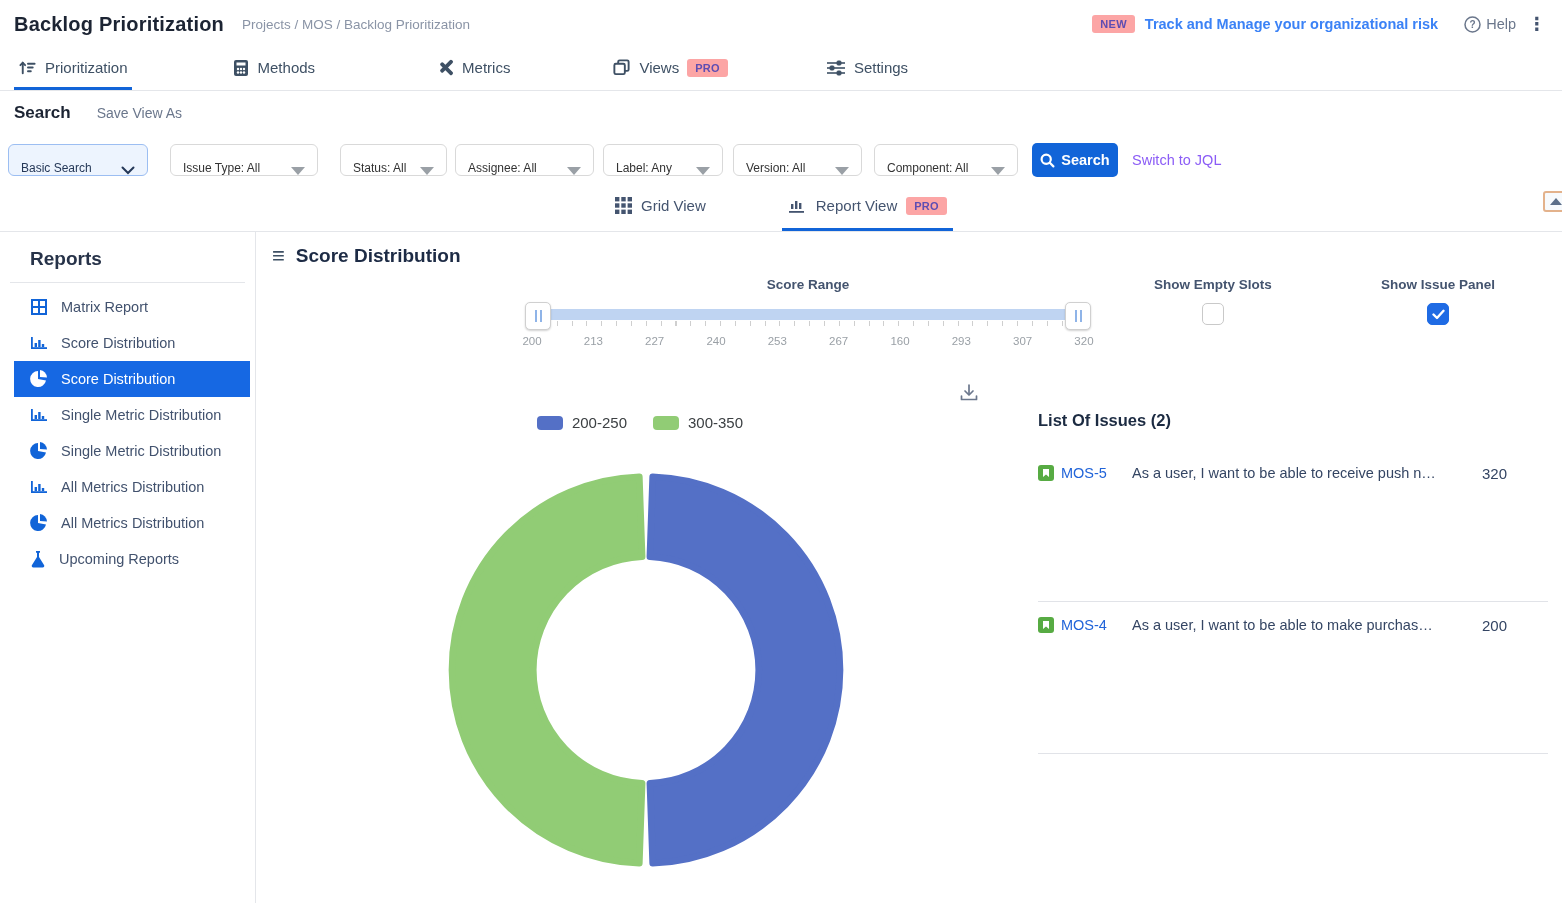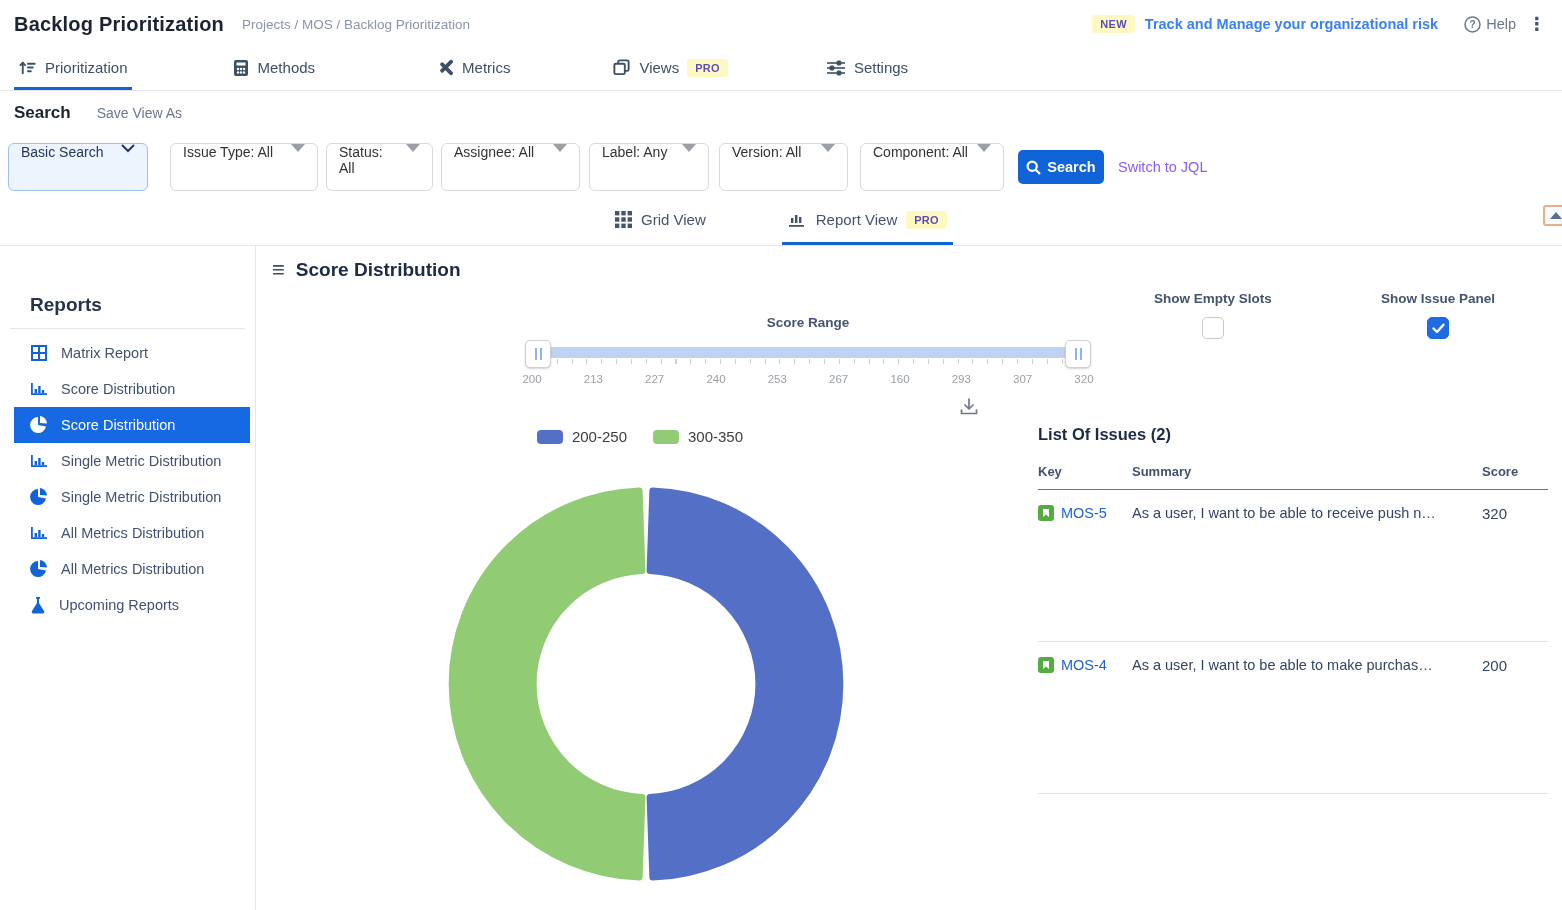--- a/index.html
+++ b/index.html
@@ -5,21 +5,21 @@
   * { margin:0; padding:0; box-sizing:border-box; }
   html,body { background:#fff; }
   body { font-family:"Liberation Sans","DejaVu Sans",sans-serif; color:#253858; }
   .app { width:1562px; height:910px; position:relative; overflow:hidden; background:#fff;border-radius:16px; }
 
   
   .topbar { height:48px; display:flex; align-items:center; padding:0 14px; }
   .app-title { font-size:20px; font-weight:700; color:#1c2433; letter-spacing:.2px; }
   .breadcrumb { font-size:13.5px; color:#8a94a6; margin-left:18px; }
   .topbar-right { margin-left:auto; display:flex; align-items:center; gap:10px; }
-  .badge { background:#fef9c3; color:#5e4db2; font-size:11px; font-weight:700; padding:3px 8px; border-radius:3px; letter-spacing:.3px; }
+  .badge { background:#fca5a5; color:#5e4db2; font-size:11px; font-weight:700; padding:3px 8px; border-radius:3px; letter-spacing:.3px; }
   .promo-text { font-size:14.5px; font-weight:700; color:#3b82f6; margin-right:16px; }
   .help { display:flex; align-items:center; gap:5px; color:#6b778c; font-size:14.5px; cursor:pointer; }
   .kebab { color:#44546f; font-size:18px; font-weight:700; line-height:1; padding:0 2px; cursor:pointer; letter-spacing:0; }
 
   
   .tabbar { height:43px; display:flex; align-items:stretch; border-bottom:1px solid #e4e6ea; }
   .tab { display:flex; align-items:center; gap:8px; font-size:15px; color:#3e5064; font-weight:500; cursor:pointer; padding:0 4px; border-bottom:3px solid transparent; }
   .tab svg { flex:0 0 auto; }
   .tab.active { border-bottom:3px solid #1164d8; }
   .t-prior { margin-left:14px; }
@@ -27,60 +27,60 @@
   .t-metrics { margin-left:112px; }
   .t-views { margin-left:94px; }
   .t-settings { margin-left:90px; }
 
   
   .search-section { padding:12px 14px 0 14px; }
   .search-head { display:flex; align-items:baseline; gap:26px; }
   .search-title { font-size:17px; font-weight:700; color:#1c2433; }
   .save-view { font-size:14px; color:#6b778c; cursor:pointer; }
   .filter-row { display:flex; align-items:center; margin-top:20px; margin-left:-6px; }
-  .pill { height:48px; display:flex; align-items:flex-start; justify-content:space-between; border:1px solid #d9d9d9; border-radius:6px; background:#fff; font-size:14px; color:#333; padding:0 12px; cursor:pointer; }
+  .pill { height:32px; display:flex; align-items:flex-end; justify-content:space-between; border:1px solid #d9d9d9; border-radius:6px; background:#fff; font-size:12px; color:#333; padding:0 12px; cursor:pointer; }
   .basic-search { width:140px; background:#edf4fe; border:1px solid #9cbef2; color:#253858; margin-right:22px; }
-  .f-issue { width:148px; margin-right:8px; }
+  .f-issue { width:148px; margin-right:22px; }
   .f-status { width:107px; margin-right:8px; }
   .f-assignee { width:139px; margin-right:9px; }
   .f-label { width:120px; margin-right:10px; }
   .f-version { width:129px; margin-right:12px; }
   .f-component { width:144px; margin-right:14px; }
   .tri-down { width:0; height:0; border-left:7px solid transparent; border-right:7px solid transparent; border-top:8px solid #9aa0a6; margin-left:8px; }
   .search-btn { height:34px; width:86px; background:#1164d8; color:#fff; border:none; border-radius:5px; font-size:14.5px; font-weight:600; display:flex; align-items:center; justify-content:center; gap:6px; cursor:pointer; font-family:inherit; }
   .switch-jql { font-size:14.5px; color:#8b5cf6; margin-left:14px; cursor:pointer; }
 
   
   .viewtabs { height:49px; border-bottom:1px solid #e4e6ea; display:flex; justify-content:center; align-items:stretch; gap:70px; position:relative; margin-top:6px; }
   .viewtab { display:flex; align-items:center; gap:9px; font-size:15px; color:#44546f; font-weight:500; cursor:pointer; border-bottom:3px solid transparent; padding:0 6px; }
   .viewtab.active { border-bottom:3px solid #1164d8; }
   .corner-btn { position:absolute; right:-7px; top:8px; width:26px; height:21px; border:2px solid #e3b28c; border-radius:3px; background:#f7fafd; display:flex; align-items:center; justify-content:center; cursor:pointer; }
   .corner-btn .tri { width:0; height:0; border-left:6px solid transparent; border-right:6px solid transparent; border-bottom:7px solid #5c6f8a; }
 
   
   .main { display:flex; height:671px; }
   .sidebar { width:256px; flex:0 0 256px; border-right:1px solid #e4e6ea; padding-top:16px; }
-  .sidebar-heading { font-size:19px; font-weight:600; color:#273349; padding-left:30px;margin-top:32px; }
+  .sidebar-heading { font-size:19px; font-weight:600; color:#273349; padding-left:30px; }
   .sidebar-divider { height:1px; background:#e4e6ea; margin:12px 10px 6px 10px; }
   .side-item { height:36px; display:flex; align-items:center; gap:13px; margin:0 5px 0 14px; padding-left:16px; font-size:14.5px; color:#42526e; cursor:pointer; }
   .side-item svg { color:#1164d8; flex:0 0 auto; }
   .side-item.active { background:#1668e3; color:#fff; }
   .side-item.active svg { color:#fff; }
 
   .content { flex:1; position:relative; }
   .report-header { display:flex; align-items:center; gap:11px; padding:13px 0 0 16px; }
   .hamburger { font-size:22px; color:#3e5064; line-height:1; cursor:pointer; }
   .report-title { font-size:19px; font-weight:700; color:#1d2b45; }
 
   
   .controls { position:relative; height:100px; margin-top:10px; }
   .ctrl-label { font-size:13.5px; font-weight:600; color:#44546f; text-align:center; }
   .g-slot { position:absolute; left:46px; top:0; width:162px; }
   .g-slot input { margin-top:12px; width:162px; height:28px; border:1px solid #767676; border-radius:6px; padding:0 10px; font-size:14px; color:#222; font-family:inherit; }
-  .g-range { position:absolute; left:269px; top:0; width:566px;margin-top:24px; }
+  .g-range { position:absolute; left:269px; top:0; width:566px; }
   .slider { position:relative; height:34px; margin-top:8px; }
   .slider .track { position:absolute; left:0; right:0; top:9px; height:11px; background:#bfd4f2; border-radius:2px; }
   .slider .mticks { position:absolute; left:2px; right:2px; top:21px; height:5px;
       background:repeating-linear-gradient(to right,#cfcfcf 0 1px,transparent 1px 14.85px); }
   .handle { position:absolute; top:2px; width:26px; height:28px; background:#fff; border:1px solid #d0d0d0; border-radius:5px; box-shadow:0 1px 2px rgba(0,0,0,.18); display:flex; align-items:center; justify-content:center; gap:3px; cursor:ew-resize; }
   .handle i { width:2px; height:12px; background:#8fb4e8; display:block; }
   .h-left { left:0px; } .h-right { right:0px; }
   .tick-labels { display:flex; justify-content:space-between; margin:1px -8px 0 -8px; font-size:11.5px; color:#9aa0a6; }
   .tick-labels span { width:30px; text-align:center; }
   .g-empty { position:absolute; left:877px; top:0; width:160px; text-align:center; }
@@ -410,25 +410,20 @@
           </div>
           <svg class="donut" width="404" height="404" viewBox="0 0 420 420">
             <path fill="#5470C6" stroke="#5470C6" stroke-width="7" stroke-linejoin="round" d="M217.0 9.1 A201 201 0 0 1 217.0 410.9 L214.1 327.9 A118 118 0 0 0 214.1 92.1 Z"></path>
             <path fill="#91CC75" stroke="#91CC75" stroke-width="7" stroke-linejoin="round" d="M203.0 410.9 A201 201 0 0 1 203.0 9.1 L205.9 92.1 A118 118 0 0 0 205.9 327.9 Z"></path>
           </svg>
         </div>
 
         <div class="issues-col">
           <div class="issues-title">List Of Issues (2)</div>
           <div class="issues-table">
-            <div class="irow ihead">
-              <span>Key</span>
-              <span>Summary</span>
-              <span>Score</span>
-            </div>
             <div class="irow issue-row">
               <span class="keycell">
                 <span class="story-ic">
                   <svg width="10" height="10" viewBox="0 0 10 10" fill="#fff">
                       <path d="M2 1h6v8L5 6.6 2 9z"></path>
                     </svg>
                 </span>
                 <span class="key-link">MOS-5</span>
               </span>
               <span class="summary">As a user, I want to be able to receive push n…</span>

